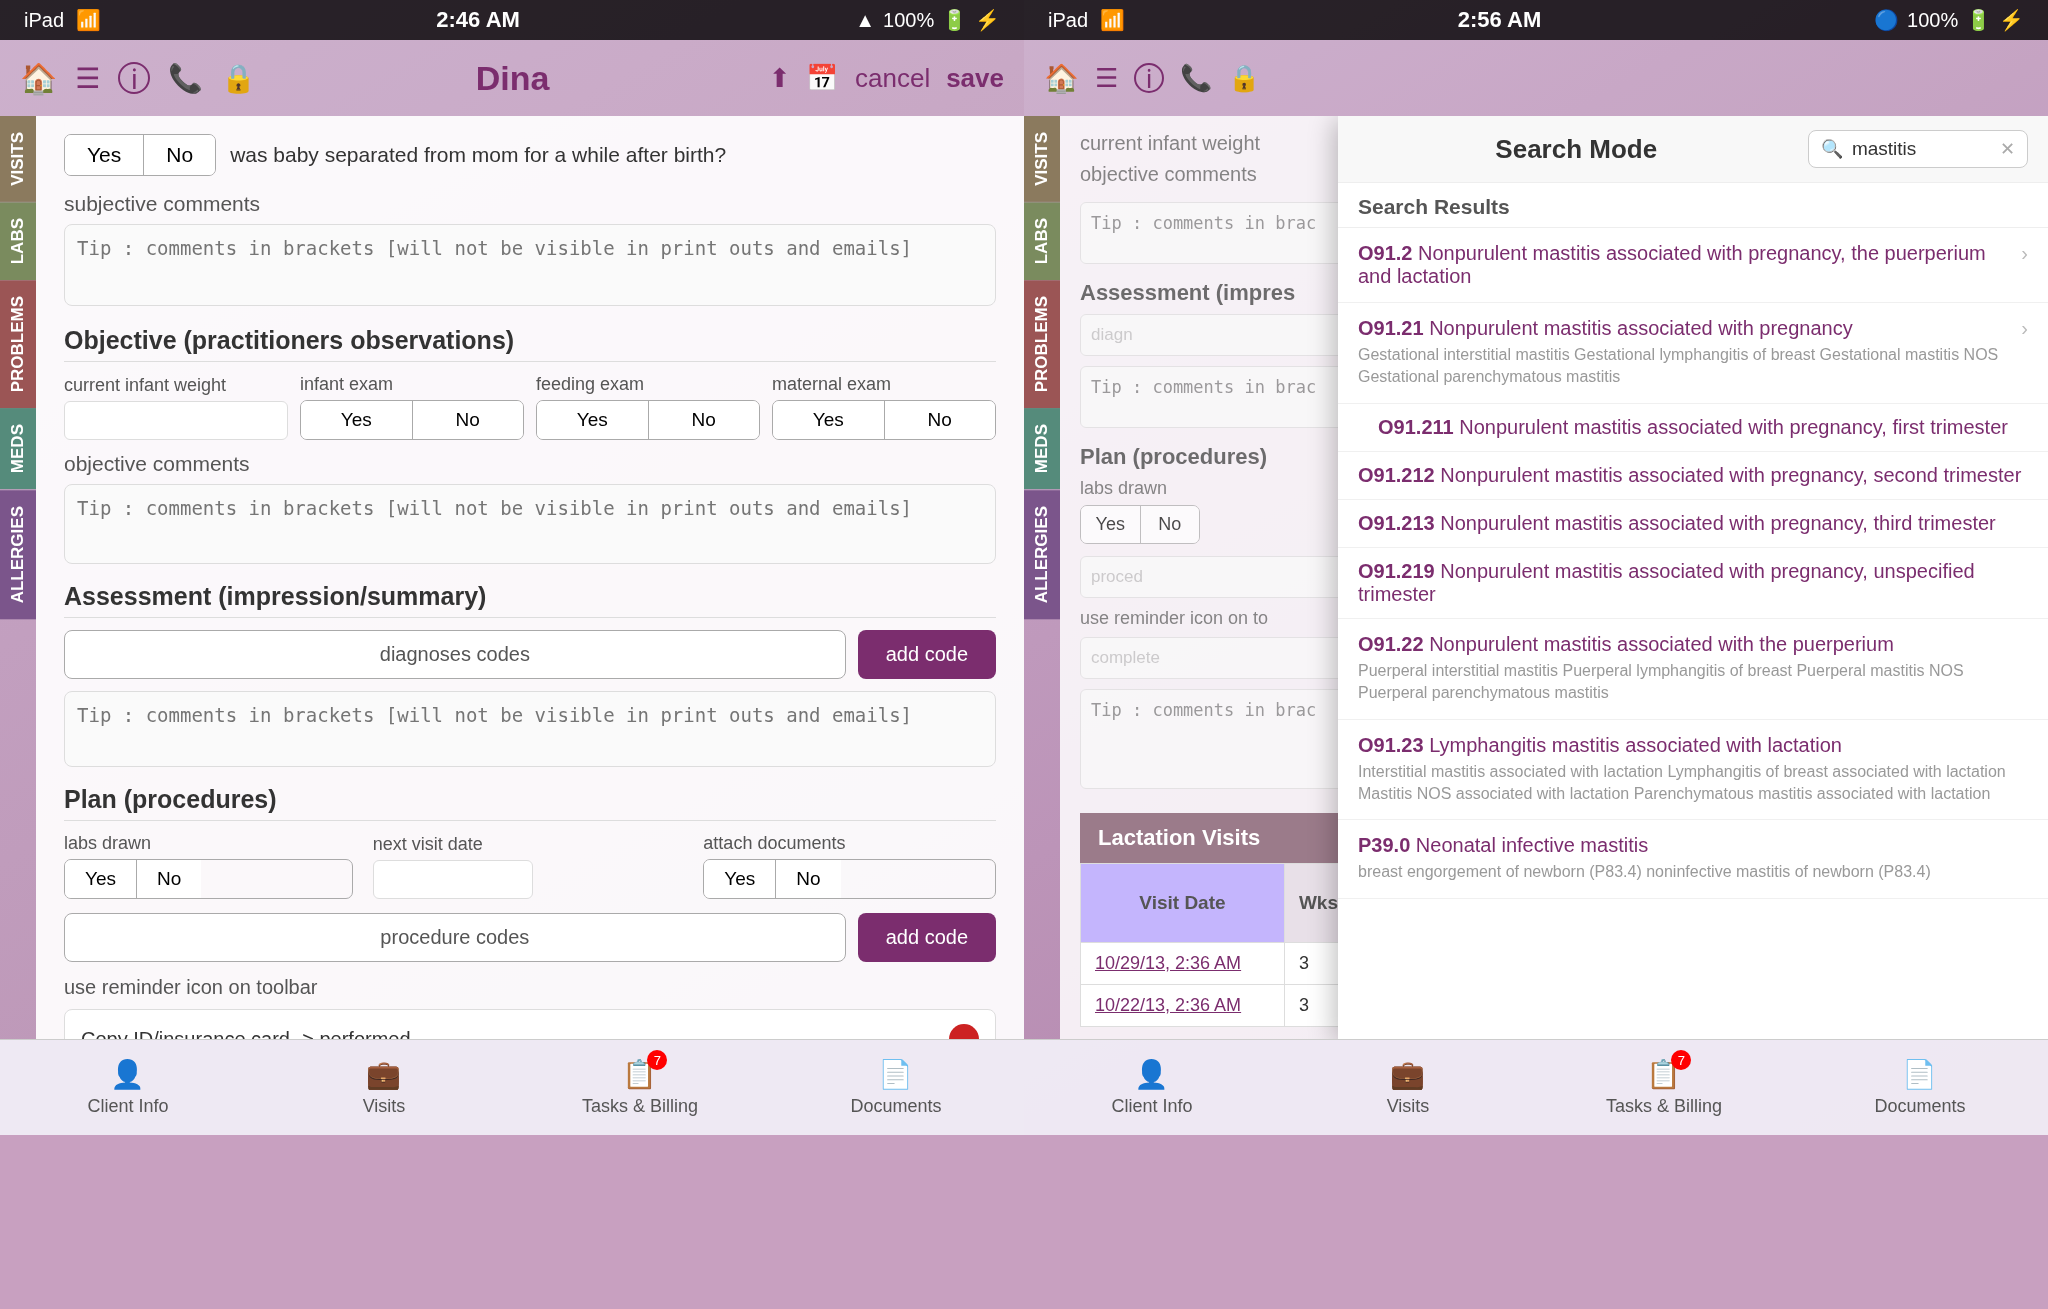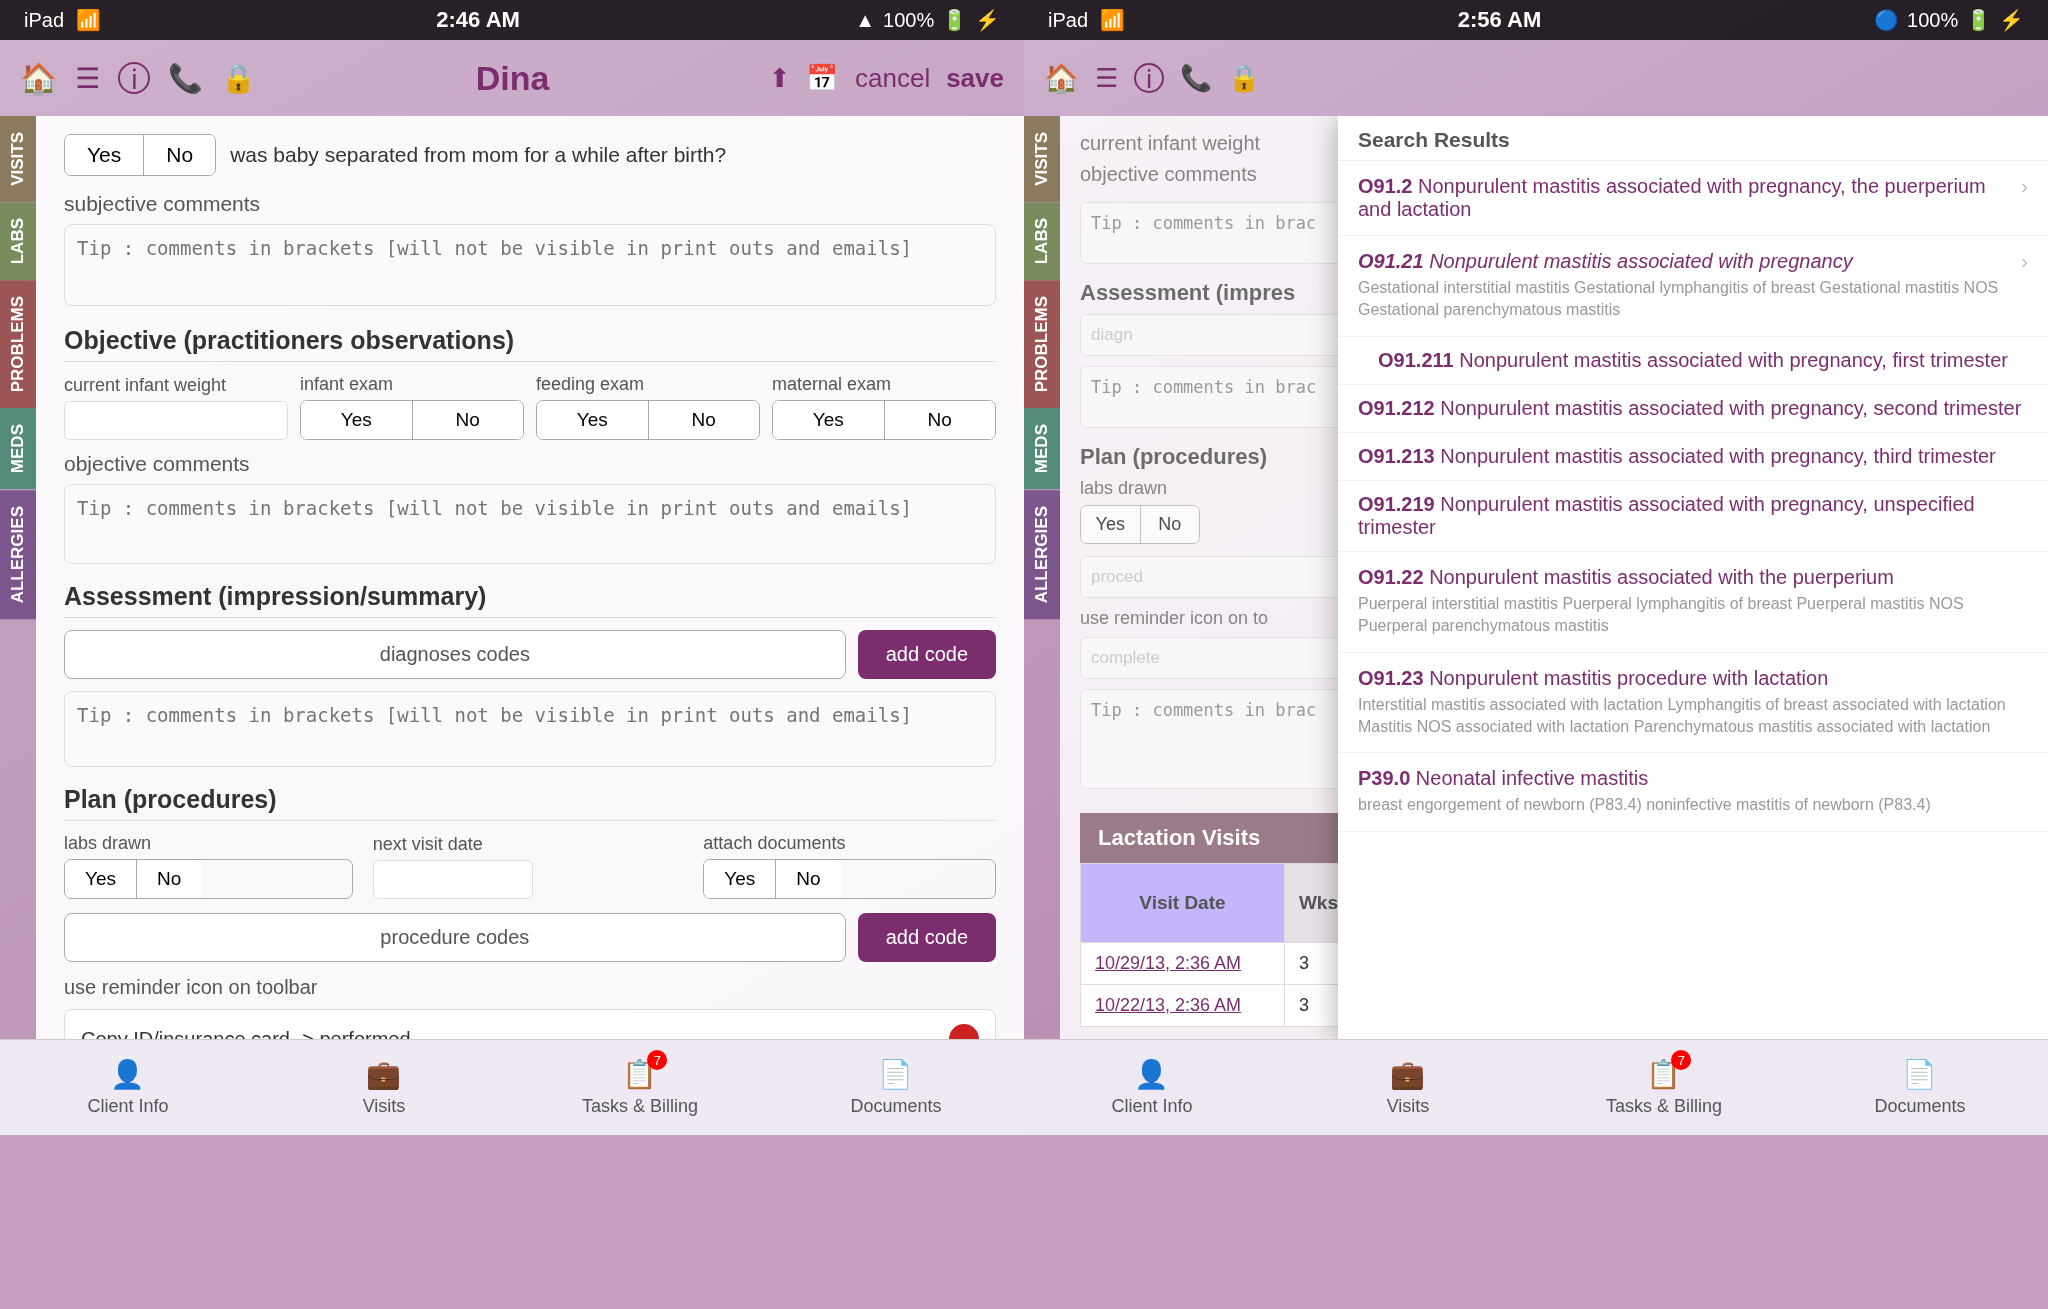--- a/index.html
+++ b/index.html
@@ -266,35 +266,43 @@
                 <td style="padding:10px 14px;font-size:18px;border:1px solid #ddd;color:#333;">3</td>
                 <td style="padding:10px 14px;font-size:18px;border:1px solid #ddd;color:#333;">Phone</td>
                 <td style="padding:10px 14px;font-size:18px;border:1px solid #ddd;color:#333;">Baby is now feeding on the right breast how...</td>
               </tr>
             </tbody>
           </table>
         </div>
 
         <div style="position:absolute;top:0;right:0;width:710px;background:white;box-shadow:-4px 4px 24px rgba(0,0,0,0.25);z-index:100;display:flex;flex-direction:column;height:100%;">
 
+          <div style="padding:14px 20px;border-bottom:1px solid #eee;display:flex;align-items:center;gap:14px;background:#f8f8f8;">
+            <div style="flex:1;text-align:center;font-size:26px;font-weight:600;color:#333;">Search Mode</div>
+            <div style="display:flex;align-items:center;border:1px solid #ccc;border-radius:8px;padding:7px 12px;gap:8px;background:white;">
+              <span style="color:#aaa;font-size:18px;">🔍</span>
+              <input type="text" value="mastitis" style="border: none; outline: none; font-size: 19px; color: rgb(51, 51, 51); width: 140px;">
+              <span style="color:#aaa;font-size:18px;cursor:pointer;">✕</span>
+            </div>
+          </div>
 
           <div style="padding:12px 20px 8px;font-size:21px;font-weight:600;color:#555;border-bottom:1px solid #eee;">Search Results</div>
 
           <div style="overflow-y:auto;flex:1;">
 
             <div style="padding:14px 20px;border-bottom:1px solid #f0f0f0;cursor:pointer;display:flex;align-items:flex-start;justify-content:space-between;">
               <div style="flex:1;">
                 <div style="font-size:20px;color:#7b2d6e;font-weight:600;">O91.2 <span style="font-weight:400;color:#7b2d6e;">Nonpurulent mastitis associated with pregnancy, the puerperium and lactation</span></div>
               </div>
               <span style="color:#bbb;font-size:20px;margin-left:10px;">›</span>
             </div>
 
             <div style="padding:14px 20px;border-bottom:1px solid #f0f0f0;cursor:pointer;display:flex;align-items:flex-start;justify-content:space-between;">
               <div style="flex:1;">
-                <div style="font-size:20px;color:#7b2d6e;font-weight:600;font-style:italic;">O91.21 <span style="font-weight:400;">Nonpurulent mastitis associated with pregnancy</span></div>
+                <div style="font-size:20px;color:#7b2d6e;font-weight:600;">O91.21 <span style="font-weight:400;">Nonpurulent mastitis associated with pregnancy</span></div>
                 <div style="font-size:16px;color:#999;margin-top:4px;line-height:1.4;">Gestational interstitial mastitis Gestational lymphangitis of breast Gestational mastitis NOS Gestational parenchymatous mastitis</div>
               </div>
               <span style="color:#bbb;font-size:20px;margin-left:10px;">›</span>
             </div>
 
             <div style="padding:12px 20px;border-bottom:1px solid #f0f0f0;cursor:pointer;">
               <div style="font-size:20px;color:#7b2d6e;font-weight:600;text-align:center;">O91.211 <span style="font-weight:400;">Nonpurulent mastitis associated with pregnancy, first trimester</span></div>
             </div>
 
             <div style="padding:12px 20px;border-bottom:1px solid #f0f0f0;cursor:pointer;">
@@ -308,21 +316,21 @@
             <div style="padding:12px 20px;border-bottom:1px solid #f0f0f0;cursor:pointer;">
               <div style="font-size:20px;color:#7b2d6e;font-weight:600;">O91.219 <span style="font-weight:400;">Nonpurulent mastitis associated with pregnancy, unspecified trimester</span></div>
             </div>
 
             <div style="padding:14px 20px;border-bottom:1px solid #f0f0f0;cursor:pointer;">
               <div style="font-size:20px;color:#7b2d6e;font-weight:600;">O91.22 <span style="font-weight:400;">Nonpurulent mastitis associated with the puerperium</span></div>
               <div style="font-size:16px;color:#999;margin-top:4px;line-height:1.4;">Puerperal interstitial mastitis Puerperal lymphangitis of breast Puerperal mastitis NOS Puerperal parenchymatous mastitis</div>
             </div>
 
             <div style="padding:14px 20px;border-bottom:1px solid #f0f0f0;cursor:pointer;">
-              <div style="font-size:20px;color:#7b2d6e;font-weight:600;">O91.23 <span style="font-weight:400;">Nonpurulent mastitis procedure with lactation</span></div>
+              <div style="font-size:20px;color:#7b2d6e;font-weight:600;">O91.23 <span style="font-weight:400;">Lymphangitis mastitis associated with lactation</span></div>
               <div style="font-size:16px;color:#999;margin-top:4px;line-height:1.4;">Interstitial mastitis associated with lactation Lymphangitis of breast associated with lactation Mastitis NOS associated with lactation Parenchymatous mastitis associated with lactation</div>
             </div>
 
             <div style="padding:14px 20px;border-bottom:1px solid #f0f0f0;cursor:pointer;">
               <div style="font-size:20px;color:#7b2d6e;font-weight:600;">P39.0 <span style="font-weight:400;">Neonatal infective mastitis</span></div>
               <div style="font-size:16px;color:#999;margin-top:4px;line-height:1.4;">breast engorgement of newborn (P83.4) noninfective mastitis of newborn (P83.4)</div>
             </div>
 
           </div>
         </div>

